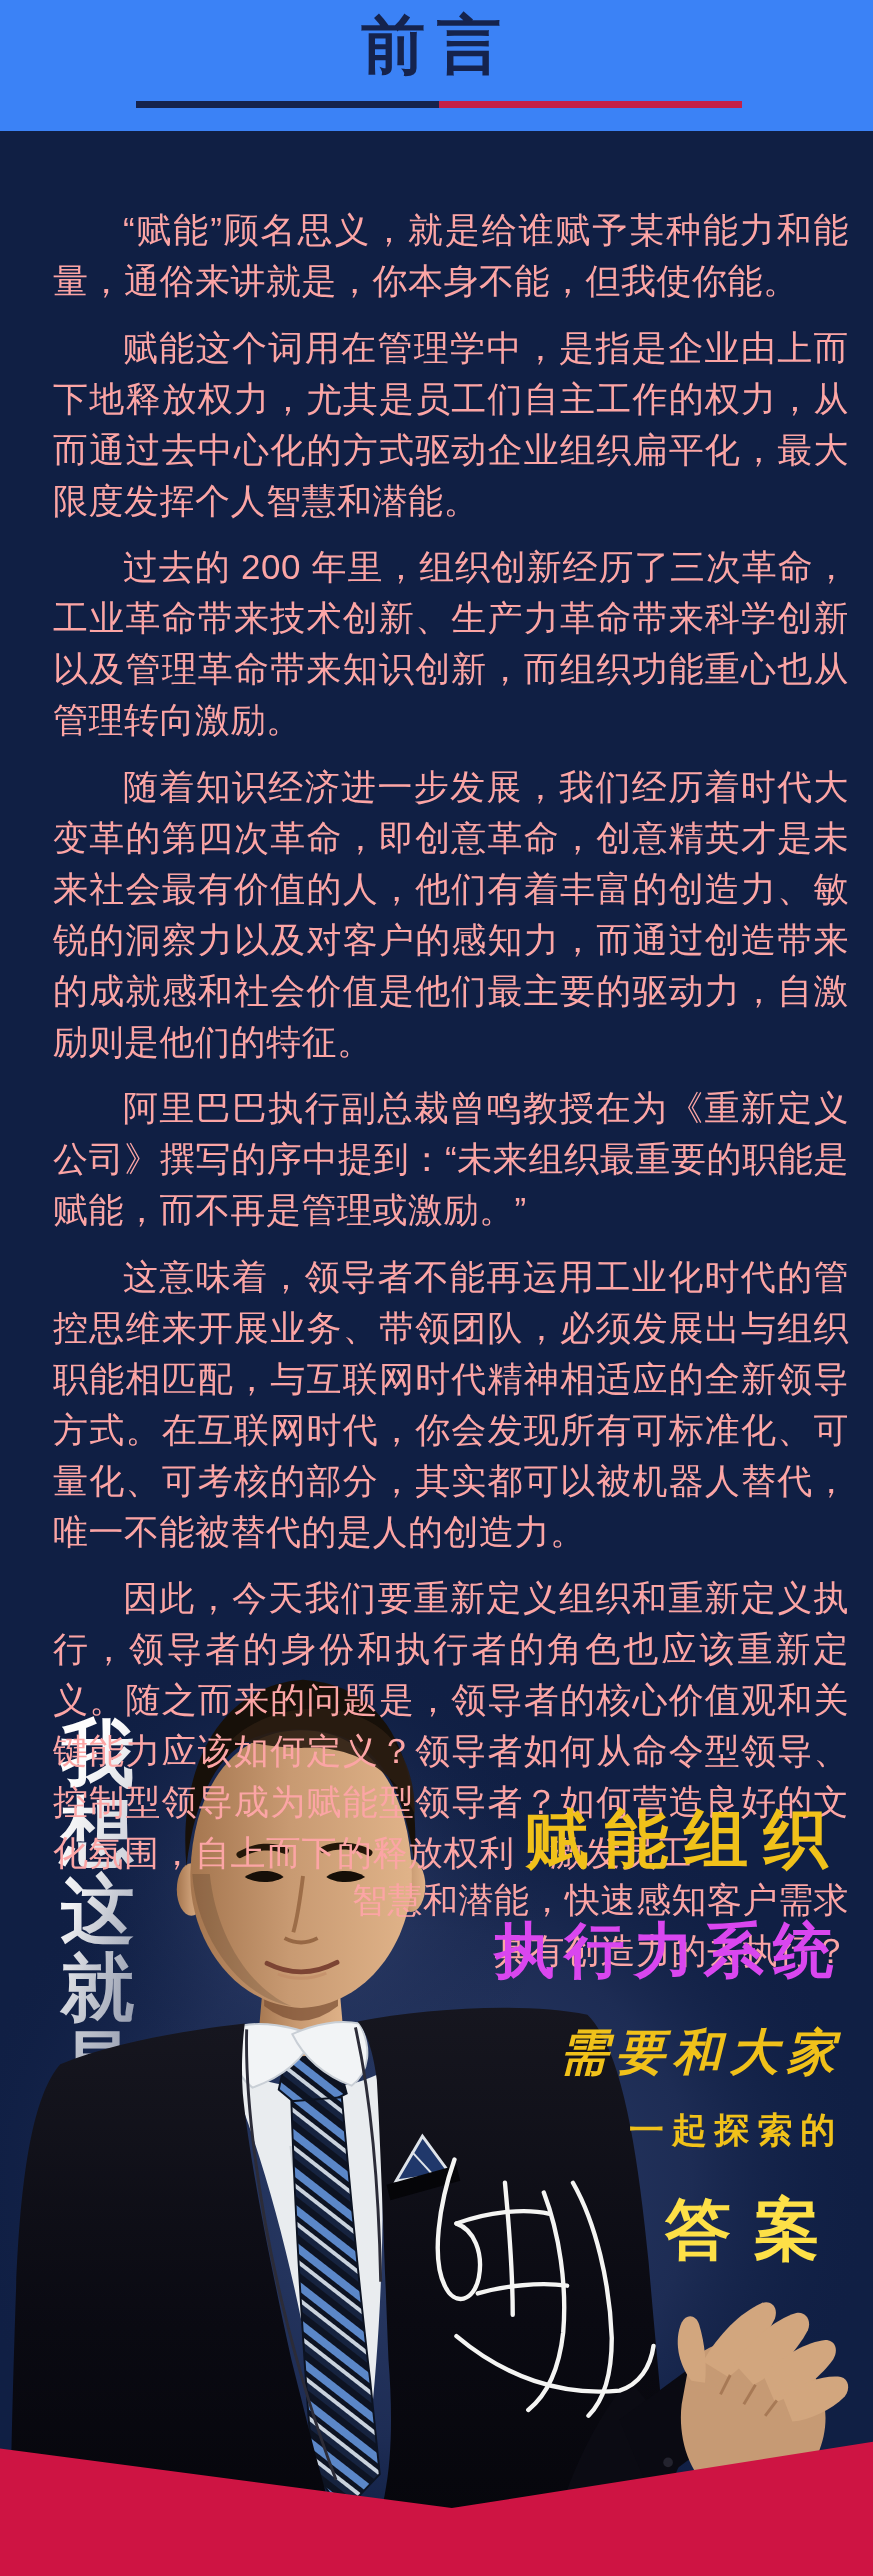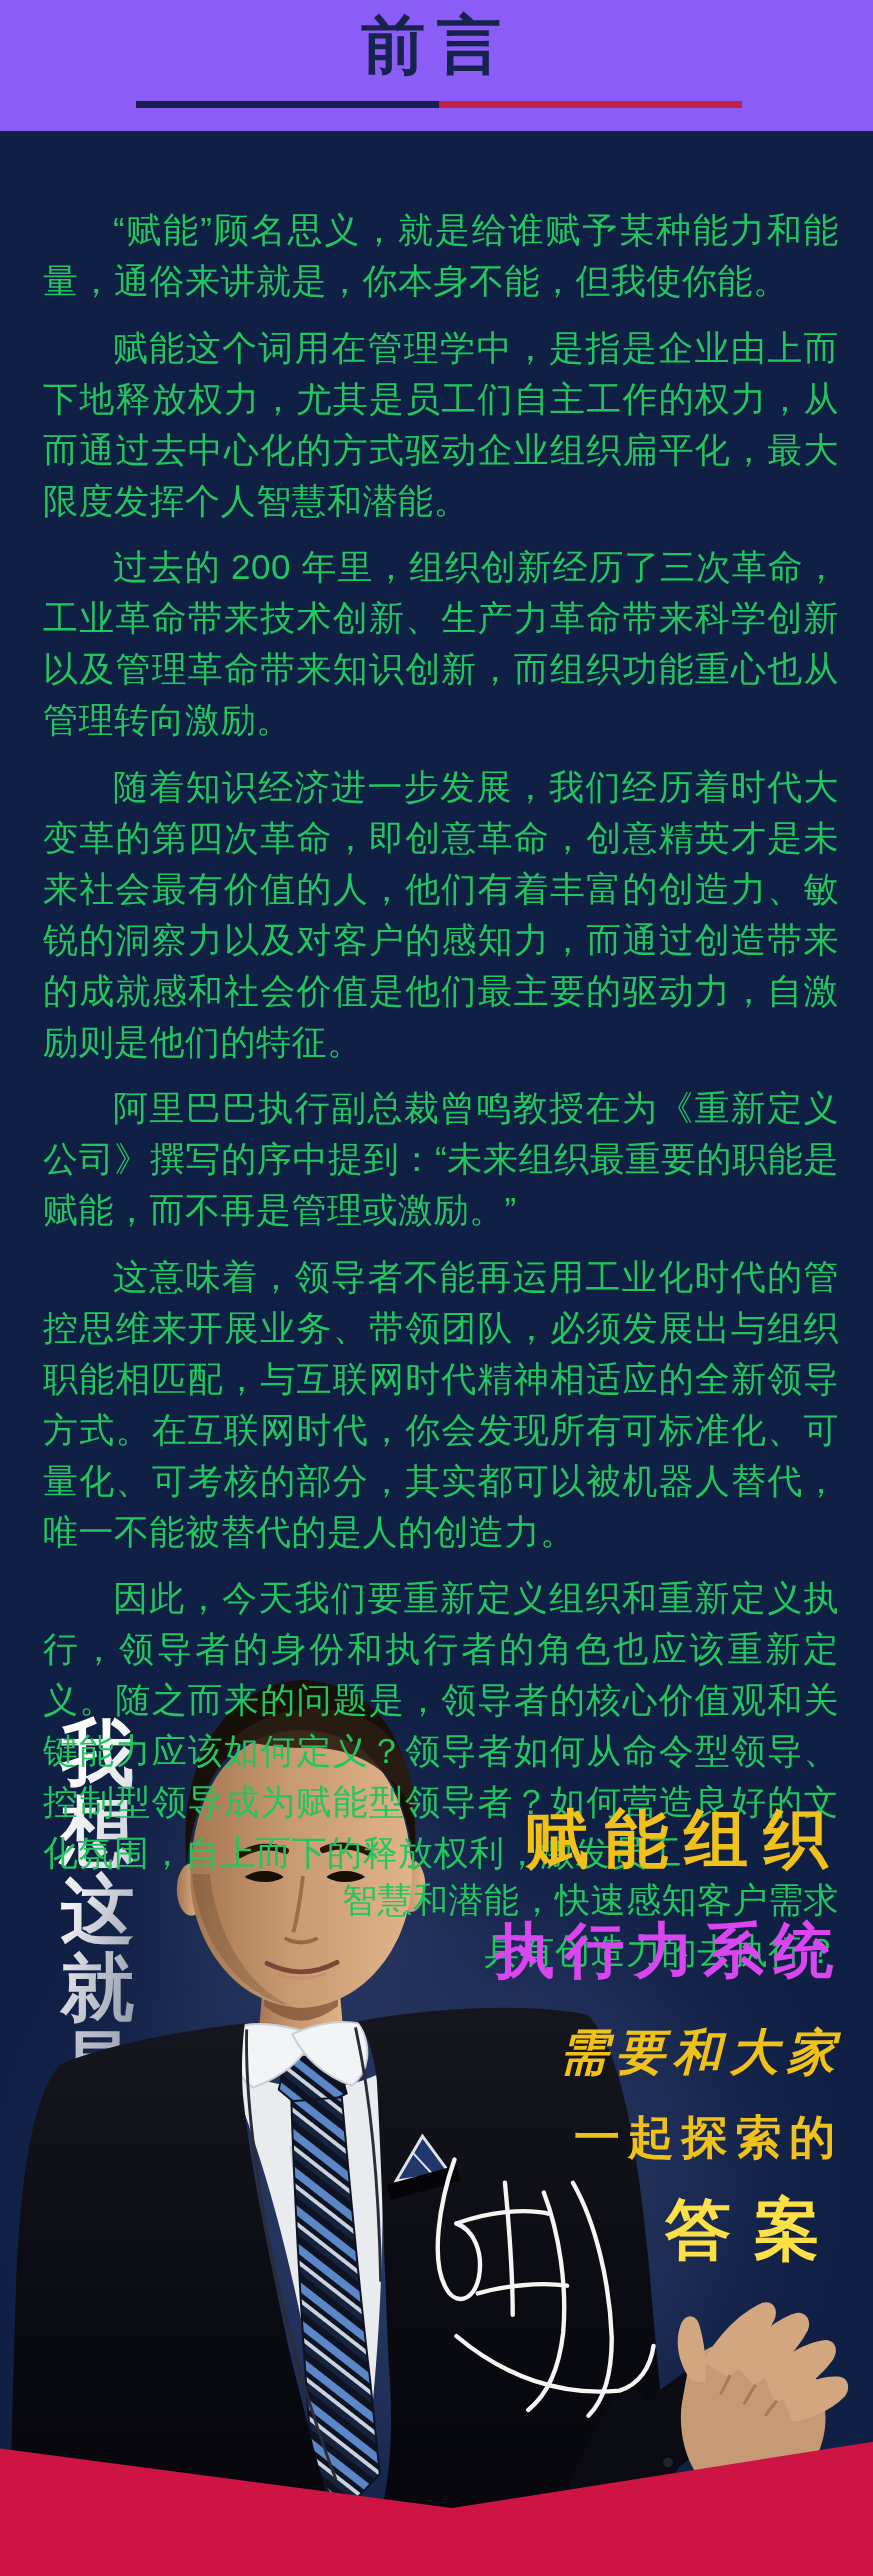--- a/index.html
+++ b/index.html
@@ -1,47 +1,47 @@
 <!DOCTYPE html>
 <html><head>
 <meta charset="utf-8">
 <style>
   html,body{margin:0;padding:0;}
   body{font-family:"Liberation Sans","DejaVu Sans",sans-serif;}
   .page{position:relative;width:874px;height:2576px;background:#101f44;overflow:hidden;}
 
   
-  .header{position:absolute;top:0;left:0;width:874px;height:131px;background:#8b5cf6;z-index:5;}
+  .header{position:absolute;top:0;left:0;width:874px;height:131px;background:#3b82f6;z-index:5;}
   .page-title{margin:0;padding-top:1.9px;text-align:center;font-size:64px;font-weight:bold;
     color:#15234d;letter-spacing:11.7px;}
   .divider{position:absolute;top:101px;left:136px;width:606px;height:6.8px;display:flex;}
   .divider .half-navy{flex:1;background:#15234d;}
   .divider .half-red{flex:1;background:#c42048;}
 
   
-  .article{position:absolute;top:204px;left:43px;width:796px;z-index:4;color:#22c55e;}
+  .article{position:absolute;top:204px;left:53px;width:796px;z-index:4;color:#fca5a5;}
   .para{margin:0 0 15.5px 0;font-size:35px;line-height:51px;text-align:justify;
     text-indent:70px;letter-spacing:0.5px;}
   .right-lines{margin-top:-19.4px;text-align:right;font-size:35px;line-height:51px;letter-spacing:0.5px;}
 
   
   .vertical-slogan{position:absolute;top:1715px;left:49px;width:97px;z-index:2;
     color:#fdfdfd;font-weight:bold;font-size:74px;line-height:78px;text-align:center;}
   .vertical-slogan span{display:block;}
 
   
   .portrait{position:absolute;top:1641px;left:0;width:874px;height:935px;z-index:3;}
 
   
   .headlines{position:absolute;top:0;left:12px;width:874px;height:2576px;z-index:4;pointer-events:none;}
   .hl{position:absolute;right:43px;font-weight:bold;white-space:nowrap;}
   .hl-1{top:1796px;font-size:64px;letter-spacing:15.5px;color:#f0c11a;}
   .hl-2{top:1911px;font-size:60px;letter-spacing:9.7px;color:#d946ef;}
   .hl-3{top:2020px;font-size:49px;letter-spacing:7.8px;color:#f0c11a;font-style:italic;}
-  .hl-4{top:2107px;font-size:46px;letter-spacing:7.8px;color:#f0c11a;}
+  .hl-4{top:2107px;font-size:35px;letter-spacing:7.8px;color:#f0c11a;}
   .hl-5{top:2185px;font-size:66px;letter-spacing:23px;color:#fde047;}
 
   
   .chevron{position:absolute;top:2425px;left:0;width:874px;height:151px;background:#ce1443;z-index:6;
     clip-path:polygon(0 15.5%,51.7% 55%,100% 11%,100% 100%,0 100%);}
 </style>
 </head>
 <body>
 
 <div class="page">

